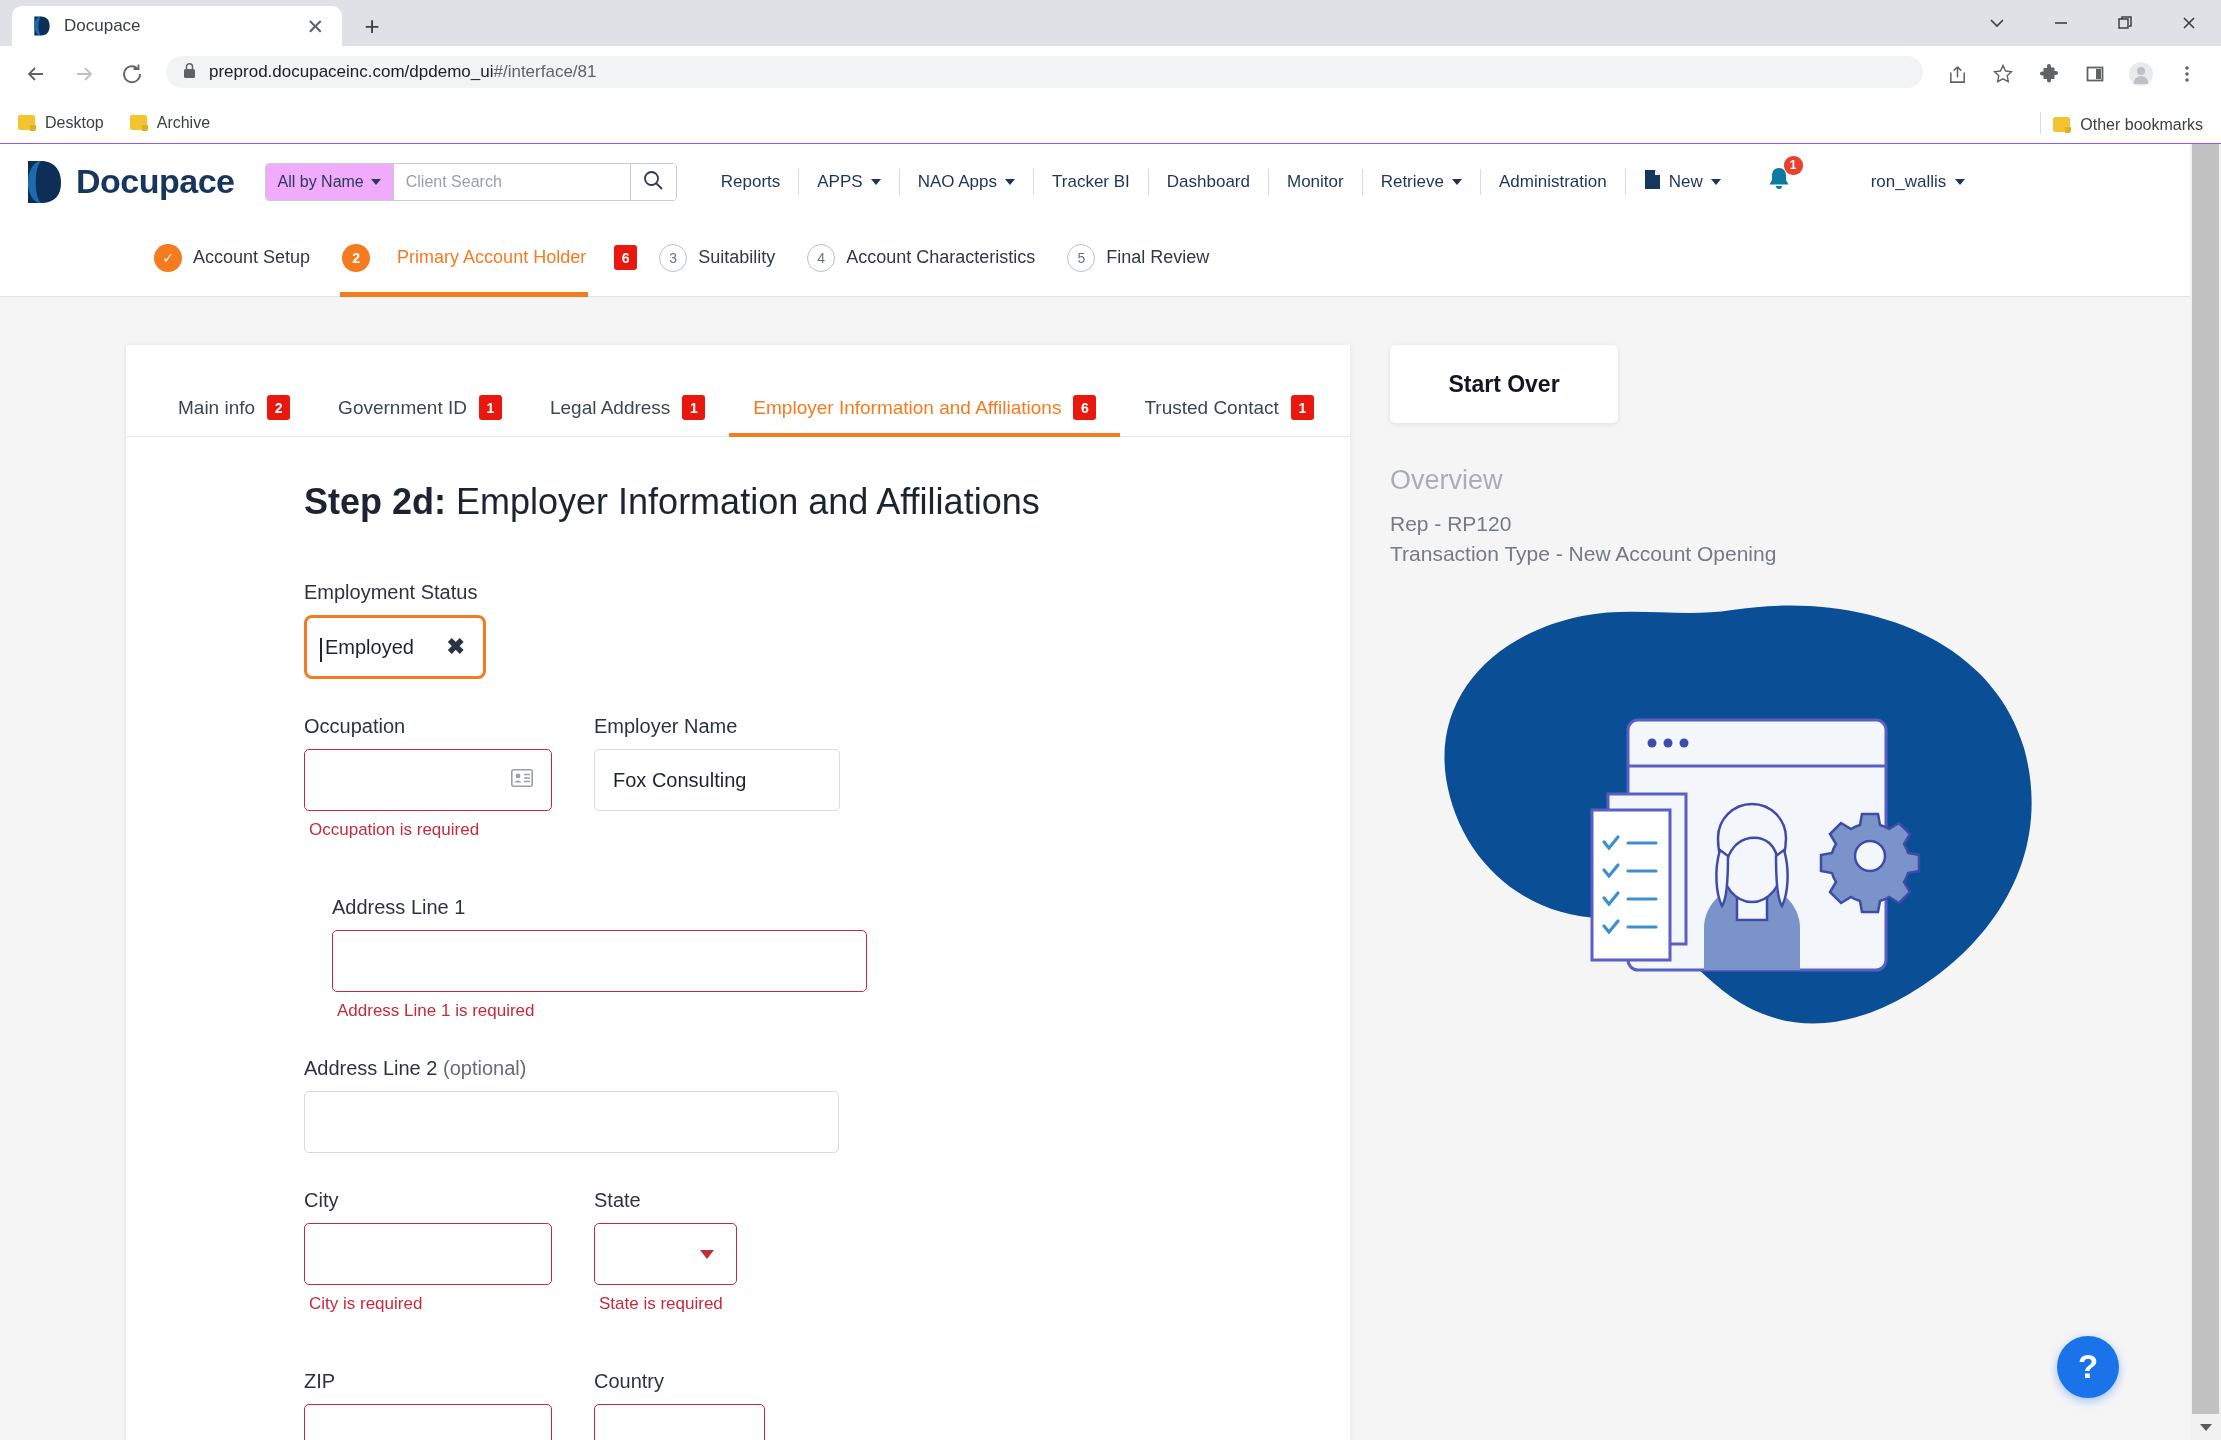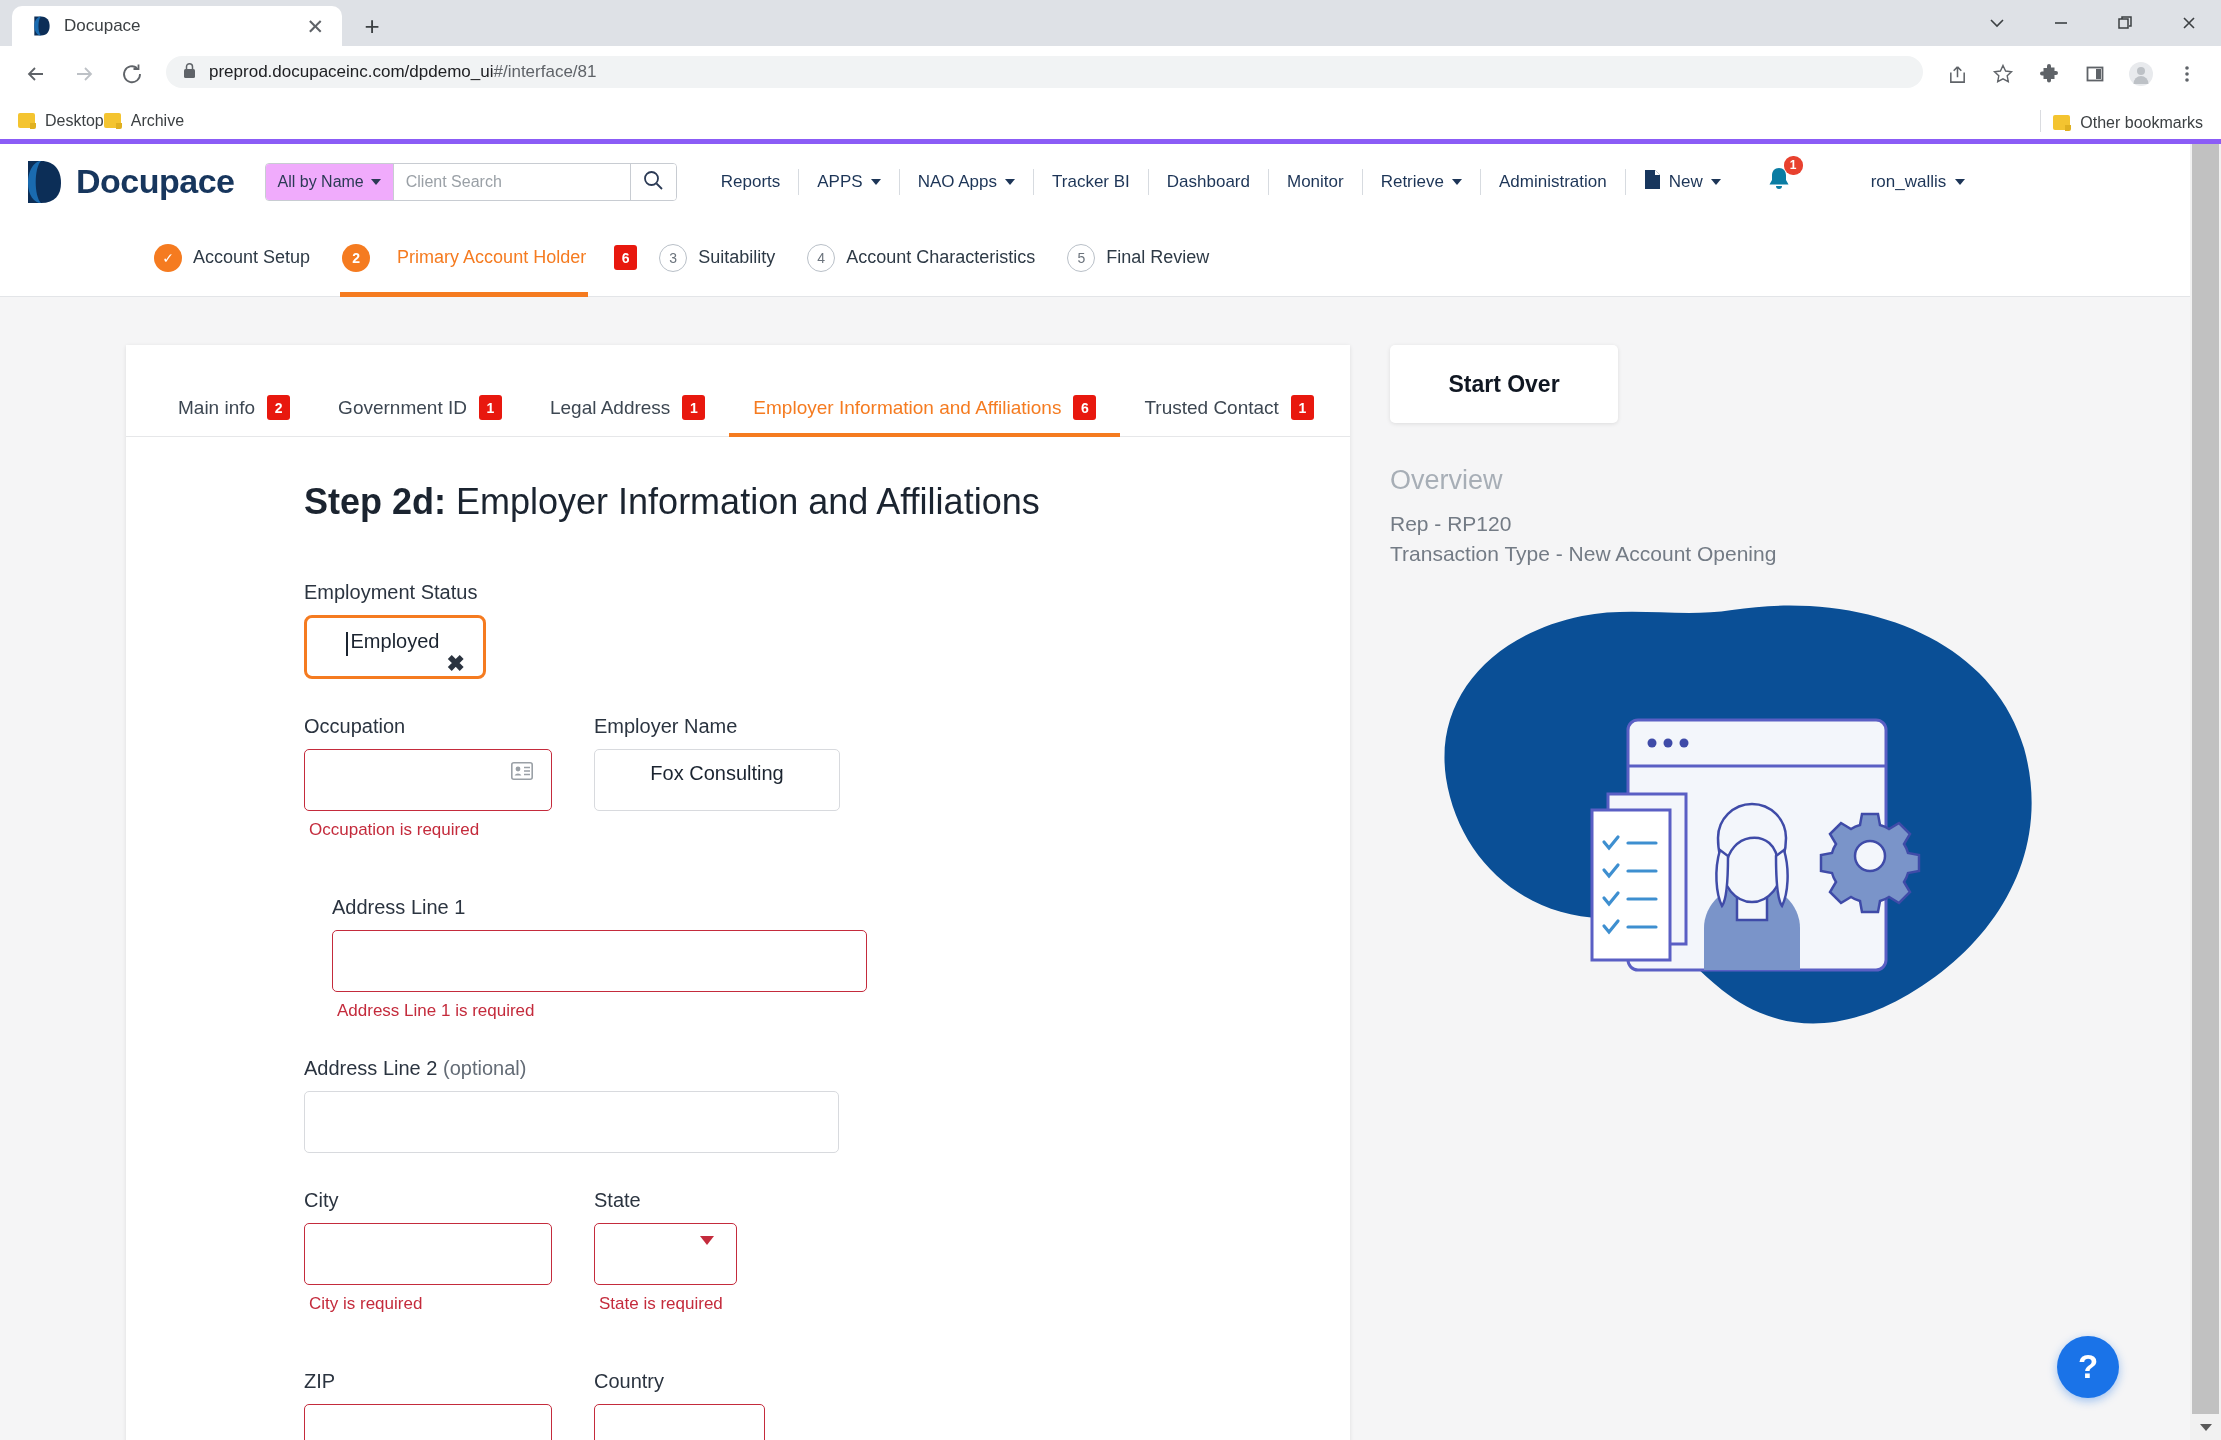--- a/index.html
+++ b/index.html
@@ -56,21 +56,21 @@
     display: flex; align-items: center; padding: 12px 16px; gap: 12px;
   }
   .omnibox-url { font-size: 17px; color: #202124; white-space: nowrap; }
   .omnibox-url .dim { color: #5f6368; }
   .tb-icons { display: flex; align-items: center; gap: 6px; }
   .tb-ico { width: 40px; height: 40px; display:flex; align-items:center; justify-content:center; color:#5f6368; }
 
   .bookmarks {
     height: 42px; background: #ffffff;
     display: flex; align-items: center; padding: 0 18px;
-    border-bottom: 5px solid #8b5cf6;
+    gap: 26px; border-bottom: 1px solid #8b5cf6;
     position: relative;
   }
   .bm { display: flex; align-items: center; gap: 10px; font-size: 16px; color: #3c4043; }
   .bm-folder {
     width: 17px; height: 15px; background: #f4c430; border-radius: 2px;
     position: relative; flex: 0 0 17px;
   }
   .bm-folder::after {
     content:''; position:absolute; right:-1px; bottom:-1px;
     width: 6px; height: 6px; background:#e0b020;
@@ -194,21 +194,21 @@
 
   .fld-label { font-size: 20px; color: #2b3440; margin-bottom: 11px; }
   .fld-label .opt { color: #646c76; }
 
   .row { display: flex; gap: 42px; }
   .fg { margin-bottom: 36px; }
 
   .inputbox {
     height: 62px; border: 1px solid #d8dade; border-radius: 5px;
     background: #fff; display: flex; align-items: center;
-    padding: 12px 18px; font-size: 20px; color: #1b2430; position: relative; flex-direction: column;
+    padding: 5px 18px; font-size: 20px; color: #1b2430; position: relative;
   }
   .inputbox.error { border: 1px solid #c42b3c; }
   .inputbox.focus-orange {
     border: 3px solid #f57b20; border-radius: 8px; height: 64px;
   }
   .errmsg { font-size: 17px; color: #c42b3c; margin-top: 9px; padding-left: 5px; }
 
   .w-occupation { width: 248px; }
   .w-employer { width: 246px; }
   .w-addr { width: 535px; }

